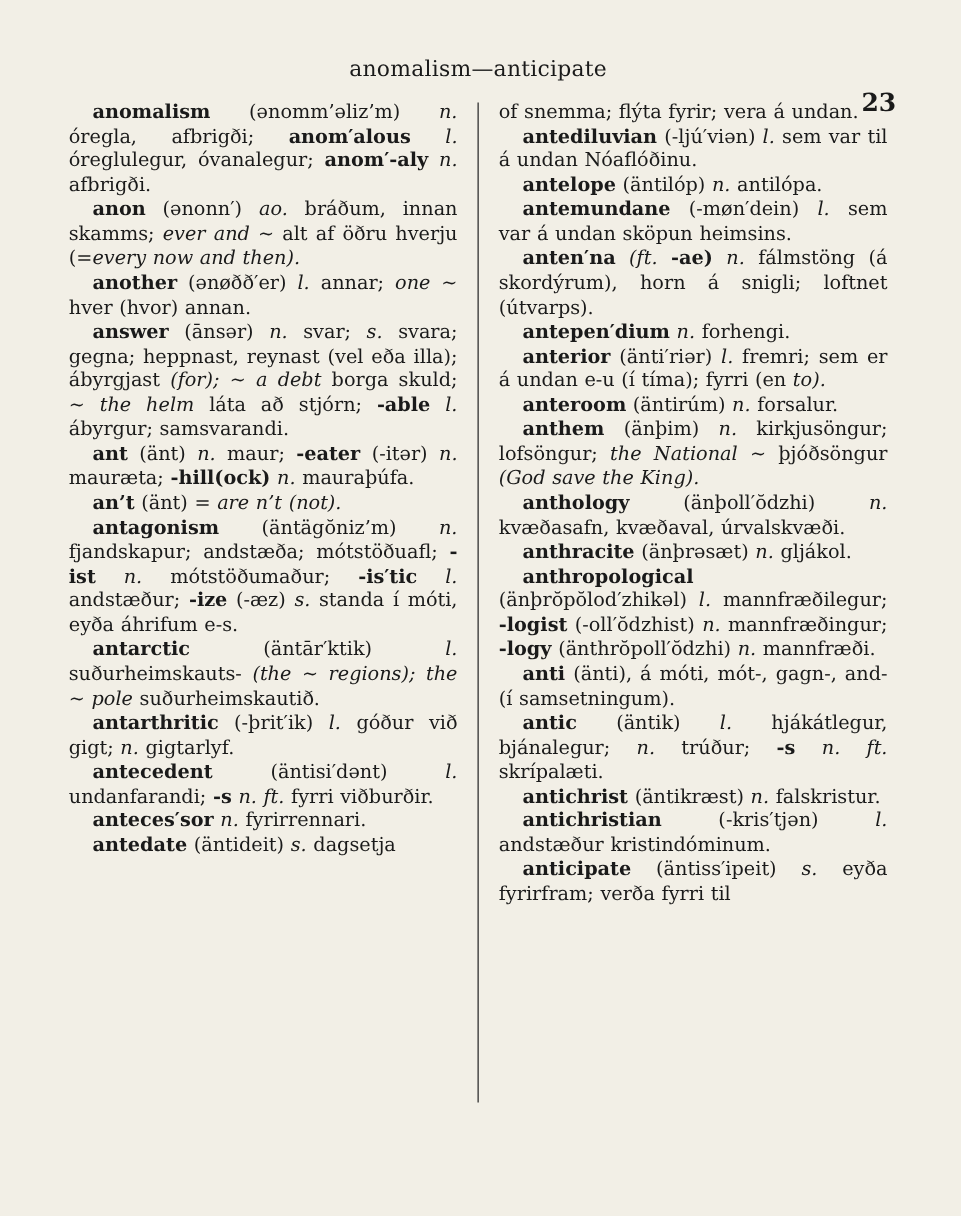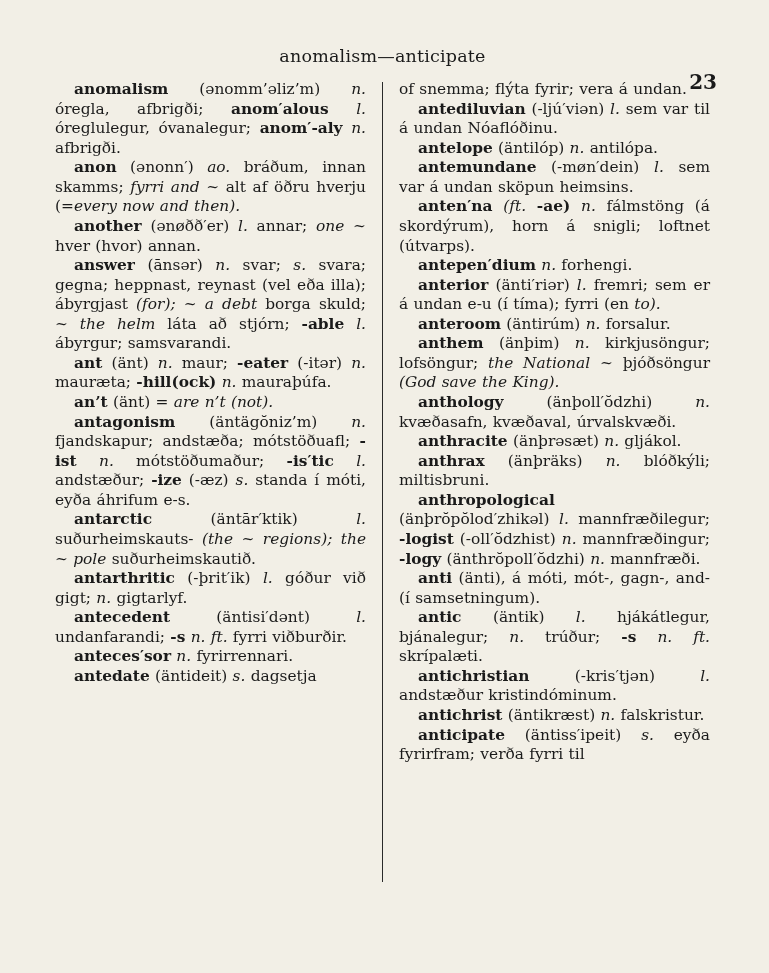--- a/index.html
+++ b/index.html
@@ -93,21 +93,21 @@
 <div class="page">
 
   <div class="header">
     <div class="running-head">anomalism—anticipate</div>
     <div class="folio">23</div>
   </div>
 
   <div class="columns">
     <div class="col" id="col-left">
         <p class="entry"><b>anomalism</b> (ənomm’əliz’m) <i>n.</i> óregla, afbrigði; <b>anom′alous</b> <i>l.</i> óreglulegur, óvanalegur; <b>anom′-aly</b> <i>n.</i> afbrigði.</p>
-        <p class="entry"><b>anon</b> (ənonn′) <i>ao.</i> bráðum, innan skamms; <i>fyrri and ~</i> alt af öðru hverju (=<i>every now and then).</i></p>
+        <p class="entry"><b>anon</b> (ənonn′) <i>ao.</i> bráðum, innan skamms; <i>ever and ~</i> alt af öðru hverju (=<i>every now and then).</i></p>
         <p class="entry"><b>another</b> (ənøðð′er) <i>l.</i> annar; <i>one ~</i> hver (hvor) annan.</p>
         <p class="entry"><b>answer</b> (ānsər) <i>n.</i> svar; <i>s.</i> svara; gegna; heppnast, reynast (vel eða illa); ábyrgjast <i>(for); ~ a debt</i> borga skuld; <i>~ the helm</i> láta að stjórn; <b>-able</b> <i>l.</i> ábyrgur; samsvarandi.</p>
         <p class="entry"><b>ant</b> (änt) <i>n.</i> maur; <b>-eater</b> (-itər) <i>n.</i> mauræta; <b>-hill(ock)</b> <i>n.</i> mauraþúfa.</p>
         <p class="entry"><b>an’t</b> (änt) = <i>are n’t (not).</i></p>
         <p class="entry"><b>antagonism</b> (äntägŏniz’m) <i>n.</i> fjandskapur; andstæða; mótstöðuafl; <b>-ist</b> <i>n.</i> mótstöðumaður; <b>-is′tic</b> <i>l.</i> andstæður; <b>-ize</b> (-æz) <i>s.</i> standa í móti, eyða áhrifum e-s.</p>
         <p class="entry"><b>antarctic</b> (äntār′ktik) <i>l.</i> suðurheimskauts- <i>(the ~ regions); the ~ pole</i> suðurheimskautið.</p>
         <p class="entry"><b>antarthritic</b> (-þrit′ik) <i>l.</i> góður við gigt; <i>n.</i> gigtarlyf.</p>
         <p class="entry"><b>antecedent</b> (äntisi′dənt) <i>l.</i> undanfarandi; <b>-s</b> <i>n. ft.</i> fyrri viðburðir.</p>
         <p class="entry"><b>anteces′sor</b> <i>n.</i> fyrirrennari.</p>
         <p class="entry"><b>antedate</b> (äntideit) <i>s.</i> dagsetja</p>
@@ -118,23 +118,22 @@
         <p class="entry"><b>antediluvian</b> (-ljú′viən) <i>l.</i> sem var til á undan Nóaflóðinu.</p>
         <p class="entry"><b>antelope</b> (äntilóp) <i>n.</i> antilópa.</p>
         <p class="entry"><b>antemundane</b> (-møn′dein) <i>l.</i> sem var á undan sköpun heimsins.</p>
         <p class="entry"><b>anten′na</b> <i>(ft.</i> <b>-ae)</b> <i>n.</i> fálmstöng (á skordýrum), horn á snigli; loftnet (útvarps).</p>
         <p class="entry"><b>antepen′dium</b> <i>n.</i> forhengi.</p>
         <p class="entry"><b>anterior</b> (änti′riər) <i>l.</i> fremri; sem er á undan e-u (í tíma); fyrri (en <i>to).</i></p>
         <p class="entry"><b>anteroom</b> (äntirúm) <i>n.</i> forsalur.</p>
         <p class="entry"><b>anthem</b> (änþim) <i>n.</i> kirkjusöngur; lofsöngur; <i>the National ~</i> þjóðsöngur <i>(God save the King).</i></p>
         <p class="entry"><b>anthology</b> (änþoll′ŏdzhi) <span class="sc"><i>n.</i></span> kvæðasafn, kvæðaval, úrvalskvæði.</p>
         <p class="entry"><b>anthracite</b> (änþrəsæt) <i>n.</i> gljákol.</p>
-        <p class="entry"><b>anthrax</b> (änþräks) <i>n.</i> blóðkýli; miltisbruni.</p>
         <p class="entry"><b>anthropological</b> (änþrŏpŏlod′zhikəl) <i>l.</i> mannfræðilegur; <b>-logist</b> (-oll′ŏdzhist) <i>n.</i> mannfræðingur; <b>-logy</b> (änthrŏpoll′ŏdzhi) <i>n.</i> mannfræði.</p>
         <p class="entry"><b>anti</b> (änti), á móti, mót-, gagn-, and- (í samsetningum).</p>
         <p class="entry"><b>antic</b> (äntik) <i>l.</i> hjákátlegur, bjánalegur; <i>n.</i> trúður; <b>-s</b> <i>n. ft.</i> skrípalæti.</p>
+        <p class="entry"><b>antichrist</b> (äntikræst) <i>n.</i> falskristur.</p>
         <p class="entry"><b>antichristian</b> (-kris′tjən) <i>l.</i> andstæður kristindóminum.</p>
-        <p class="entry"><b>antichrist</b> (äntikræst) <i>n.</i> falskristur.</p>
         <p class="entry"><b>anticipate</b> (äntiss′ipeit) <i>s.</i> eyða fyrirfram; verða fyrri til</p>
       </div>
   </div>
 
 </div>
 
 </body></html>

